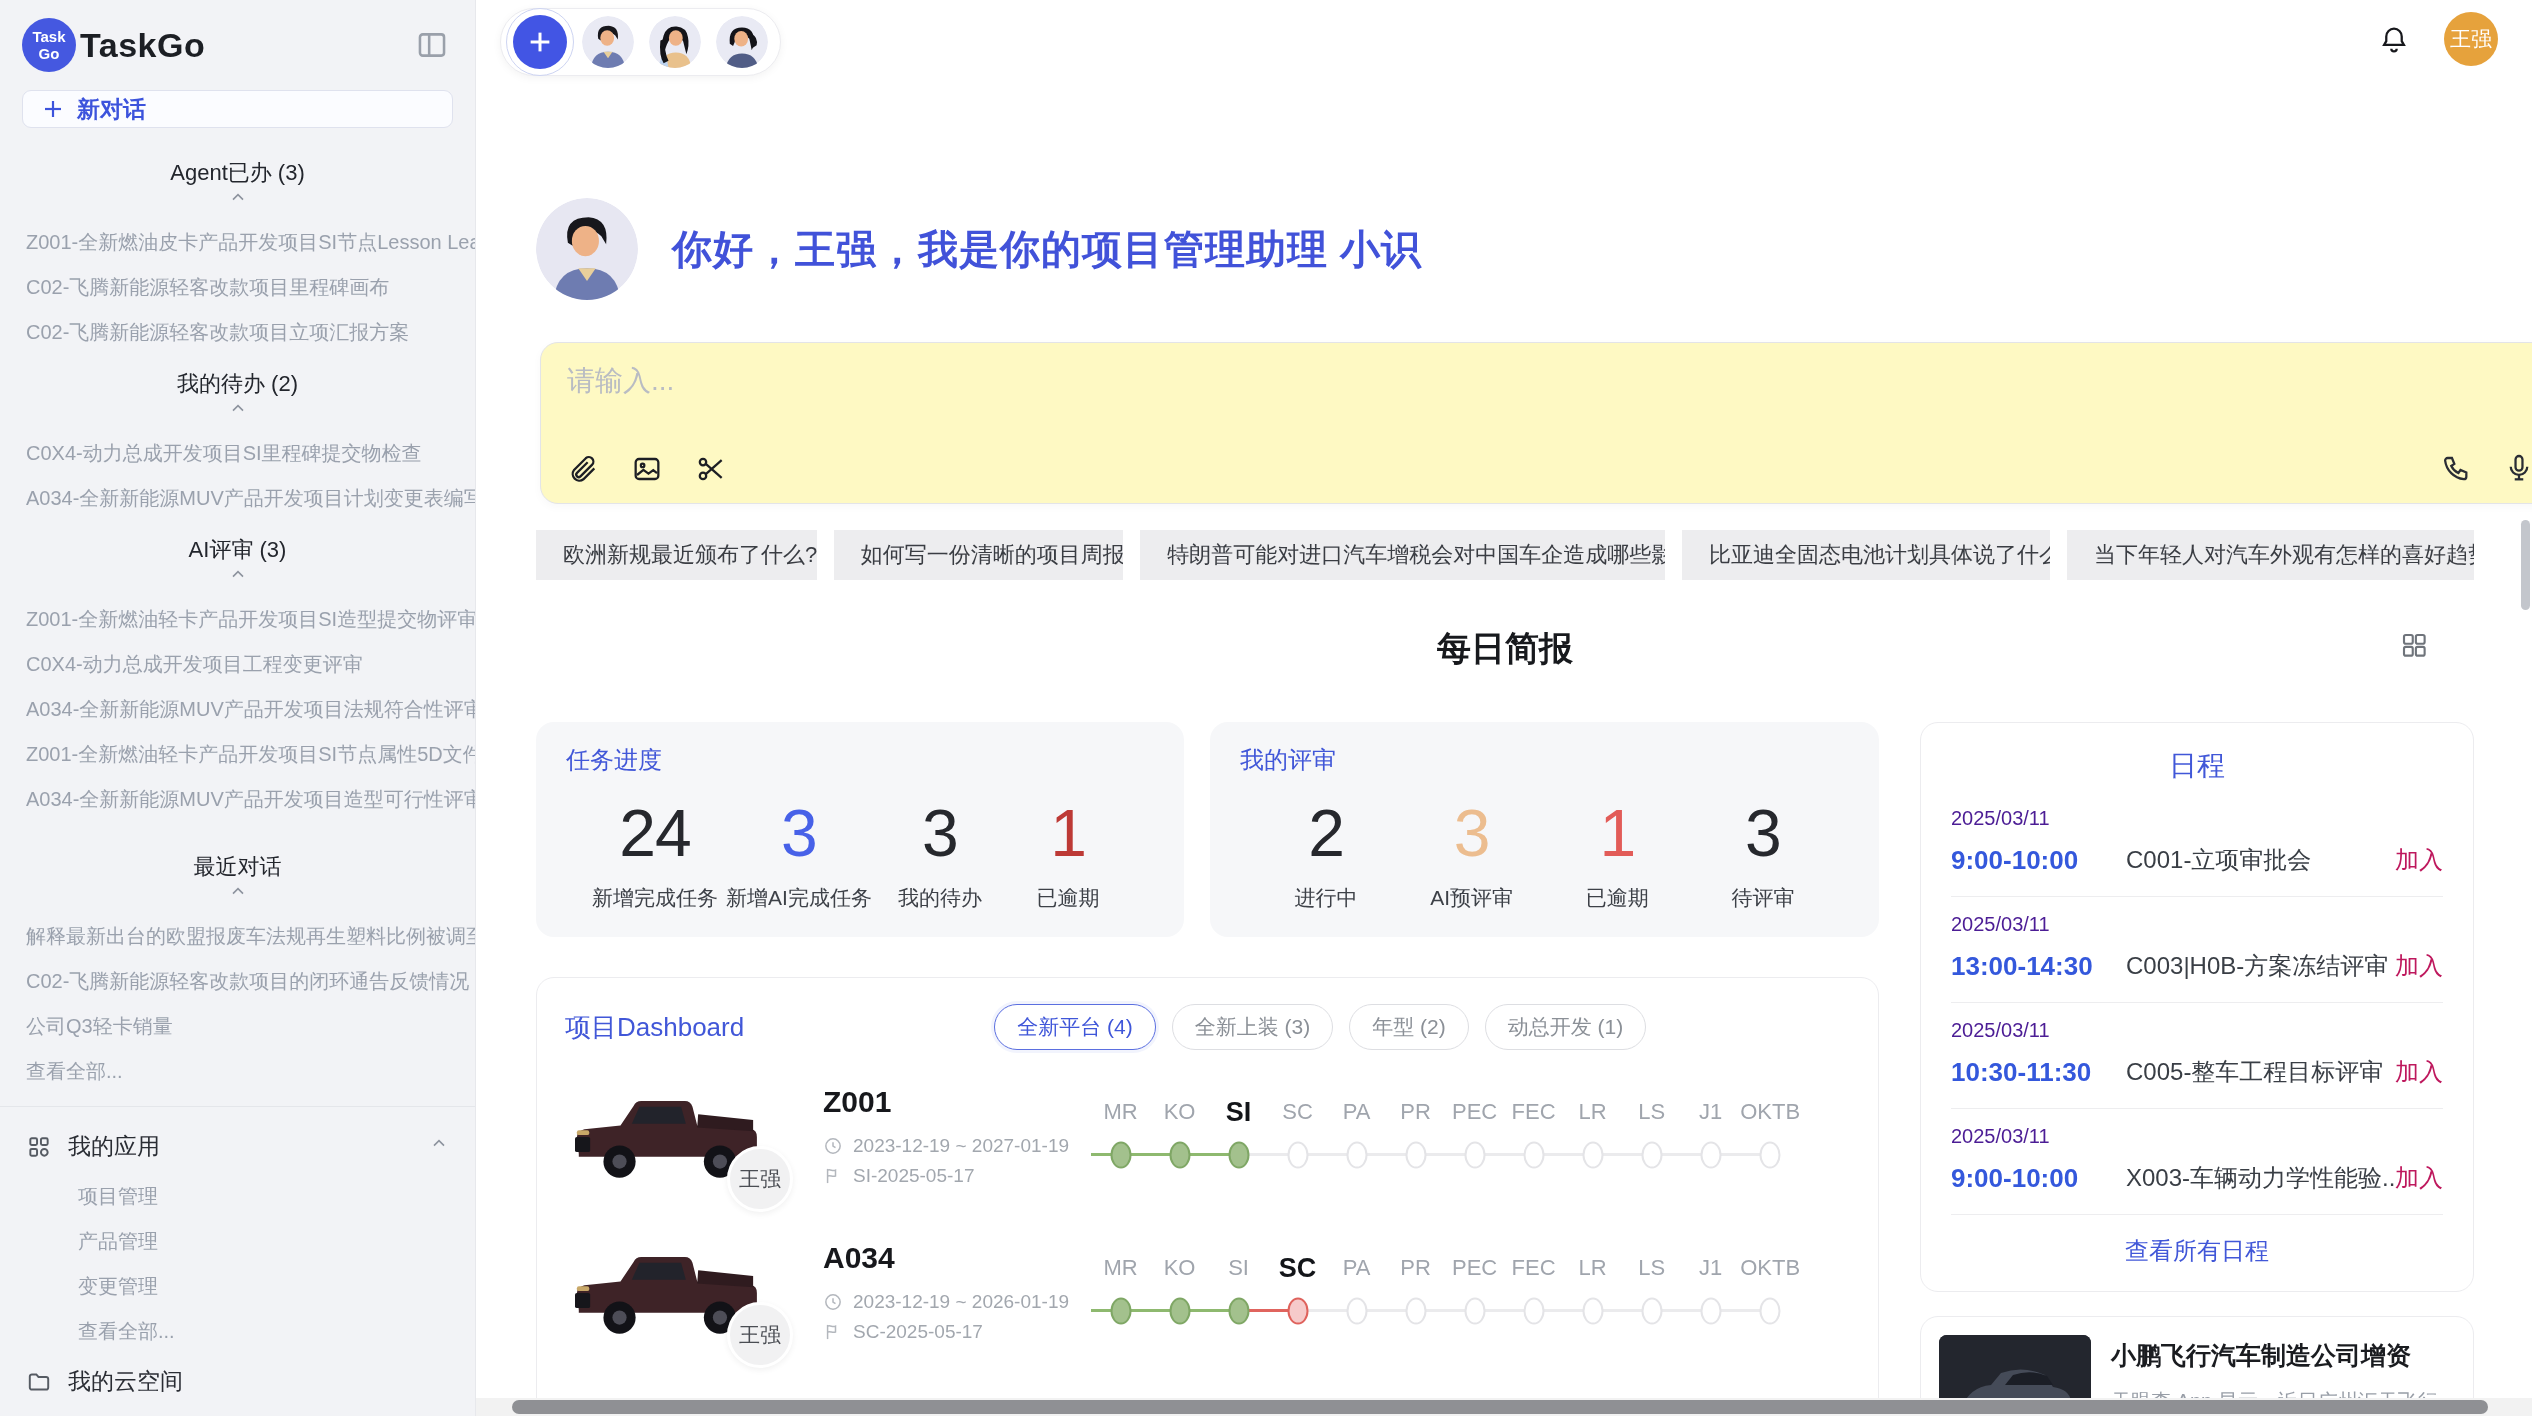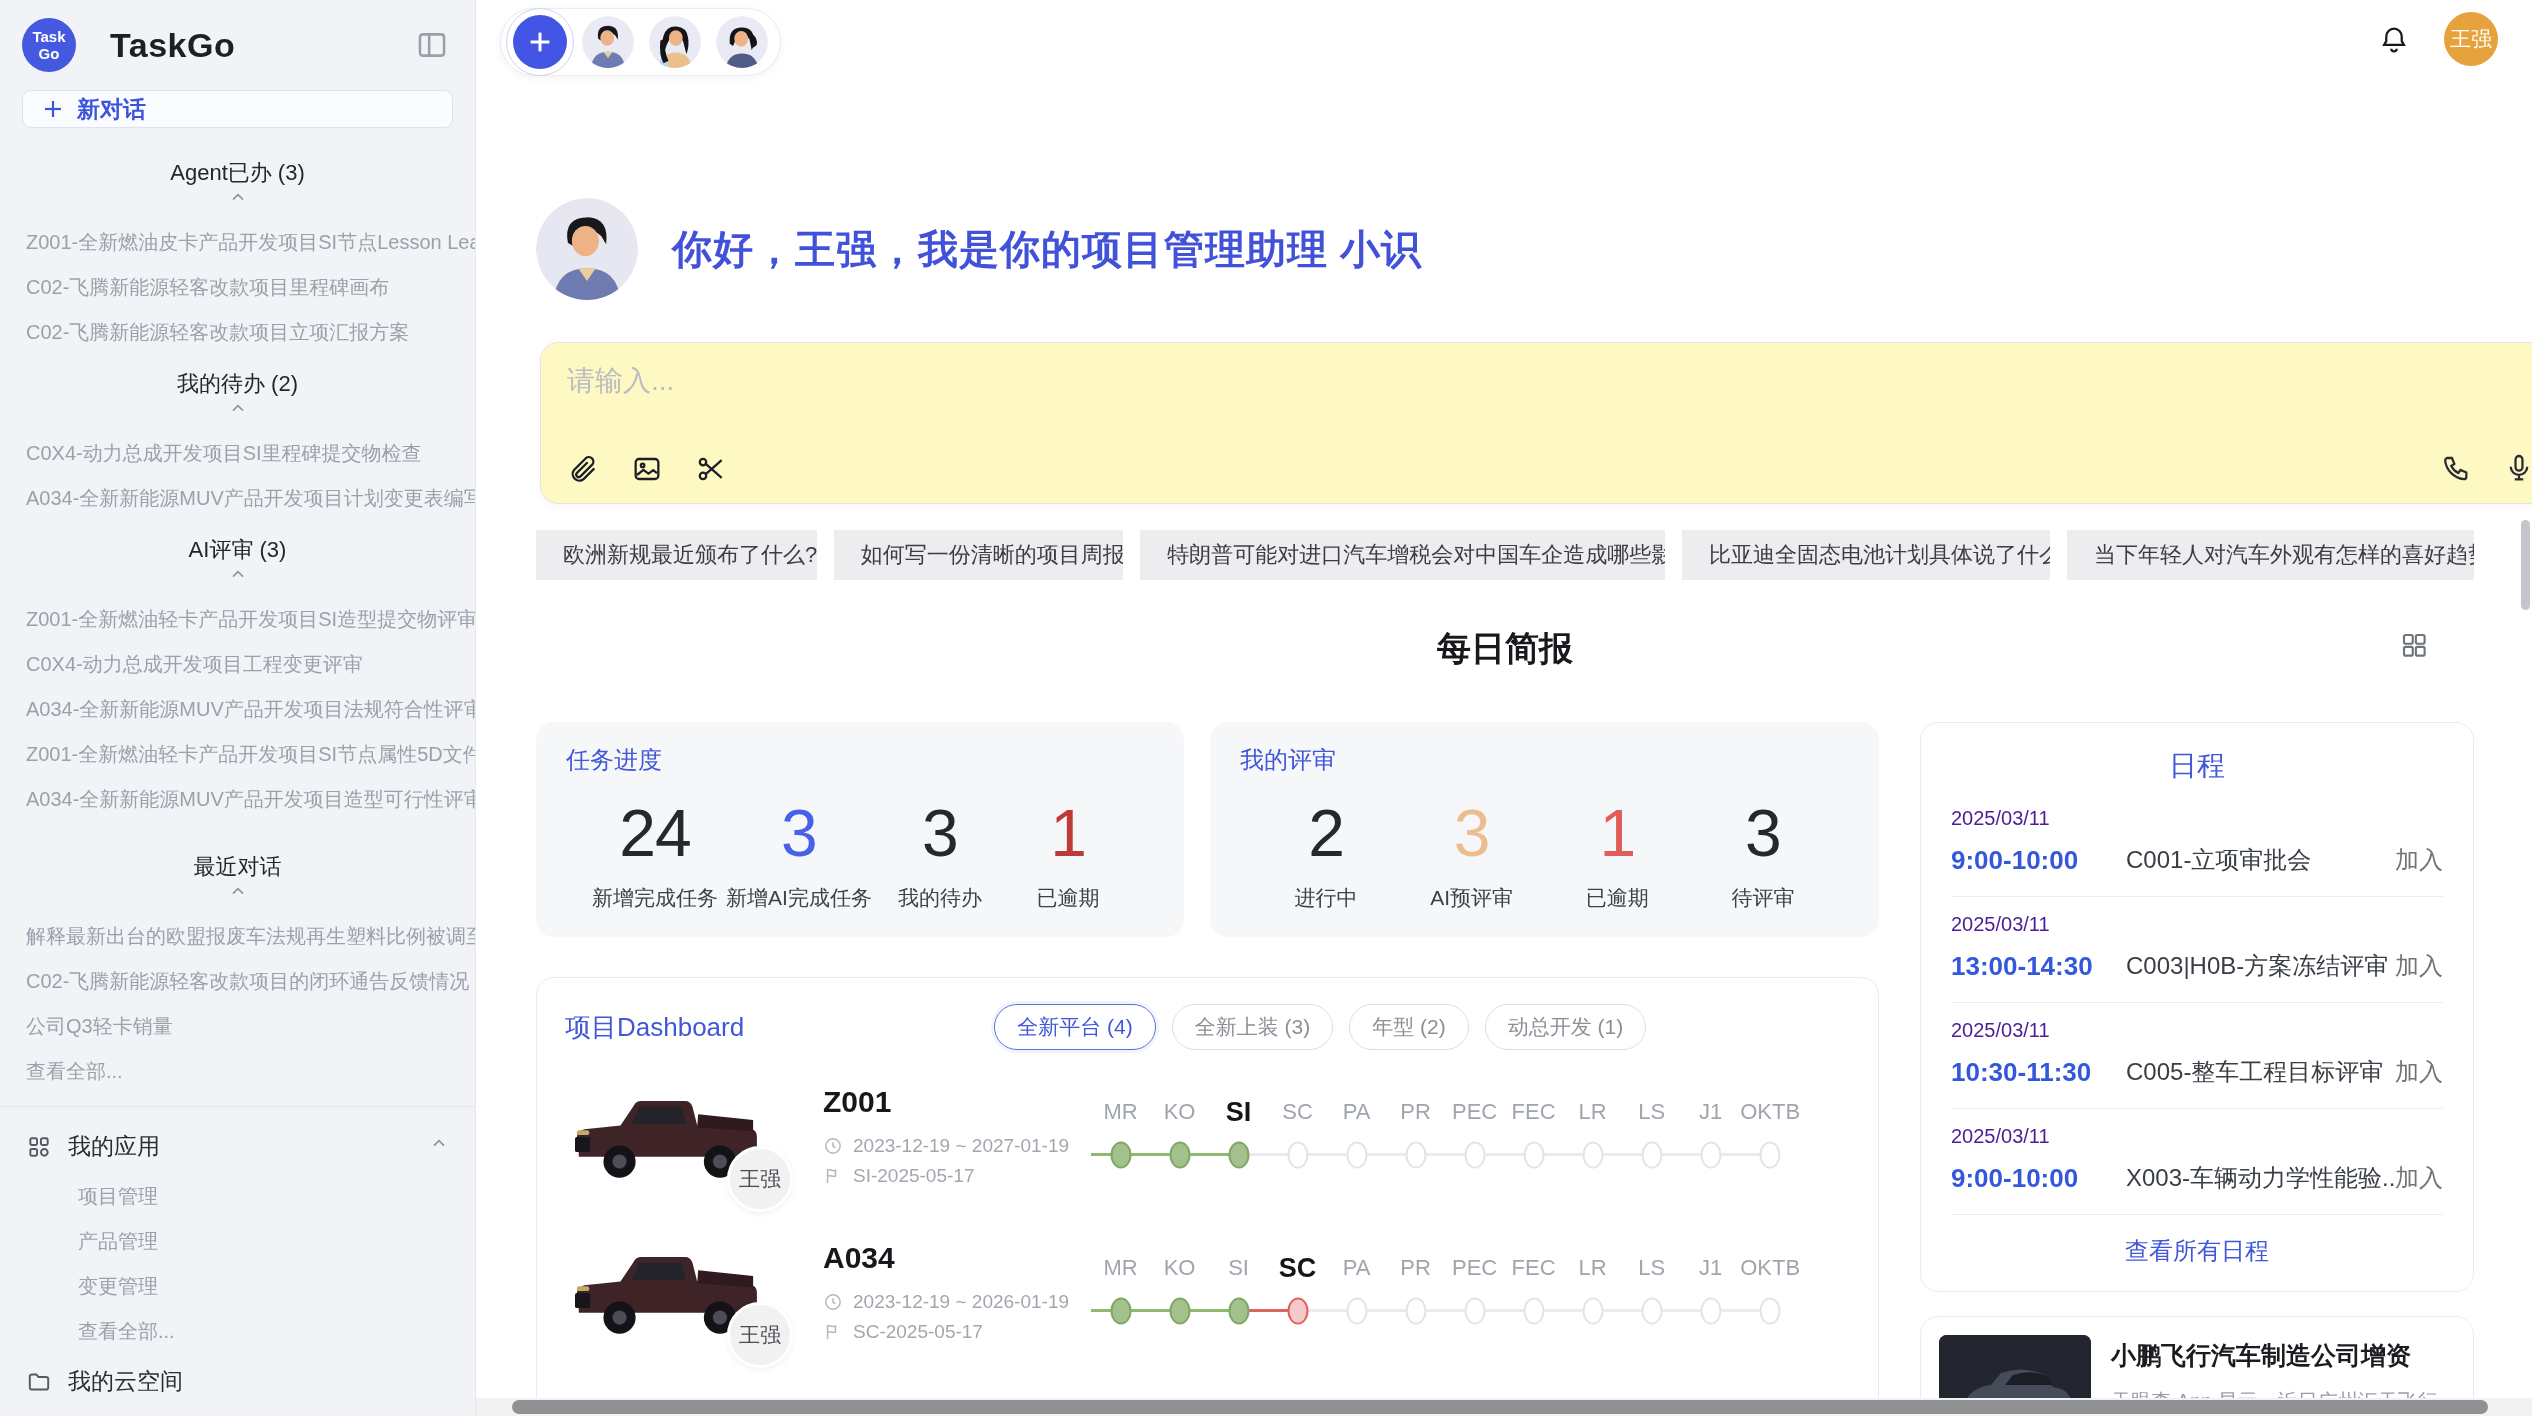--- a/index.html
+++ b/index.html
@@ -7,21 +7,21 @@
   .screen{position:relative;width:2532px;height:1416px;overflow:hidden;background:#fff;
     font-family:"Liberation Sans",sans-serif;color:#222;}
 
   
   .sidebar{position:absolute;left:0;top:0;width:476px;height:1416px;background:#f2f3f6;
     border-right:1px solid #e7e8ec;padding-top:14px;overflow:hidden;}
   .logo-row{display:flex;align-items:center;height:62px;padding:0 22px;position:relative;}
   .logo-badge{width:54px;height:54px;border-radius:50%;background:#4558e0;color:#fff;
     display:flex;flex-direction:column;align-items:center;justify-content:center;
     font-size:15px;line-height:17px;font-weight:600;}
-  .app-title{font-size:34px;font-weight:700;color:#1c1f24;margin-left:34px;letter-spacing:.5px;}
+  .app-title{font-size:34px;font-weight:700;color:#1c1f24;margin-left:4px;letter-spacing:.5px;}
   .panel-toggle{position:absolute;right:26px;top:14px;color:#9aa0aa;cursor:pointer;}
   .new-chat{margin:14px 22px 0;height:38px;background:#fbfcff;border:1px solid #dfe2ee;
     border-radius:9px;display:flex;align-items:center;padding:0 18px;color:#3c53dc;
     font-size:23px;font-weight:600;gap:12px;cursor:pointer;}
   .side-scroll{margin-top:16px;}
   .sec-h{display:flex;align-items:center;justify-content:space-between;
     padding:14px 26px 6px 26px;font-size:22px;color:#23262d;font-weight:500;flex-direction:column;}
   .sec-h .chev{color:#8d939e;}
   .s-item{padding:9px 26px;font-size:20px;color:#9aa1ad;white-space:nowrap;overflow:hidden;cursor:pointer;}
   .divider{height:1px;background:#e4e6ea;margin:12px 0;}
@@ -123,21 +123,21 @@
   .dot-overdue{background:#f6caca;border:2px solid #df625c;}
 
   
   .sched-card{height:570px;background:#fff;border:1.5px solid #ececef;border-radius:18px;padding:24px 30px 0;}
   .sched-title{text-align:center;font-size:28px;color:#4157d8;margin-bottom:6px;}
   .sched-item{padding:16px 0 20px;border-bottom:1px solid #ededef;}
   .sched-date{font-size:20px;color:#4c1d95;margin-bottom:14px;}
   .sched-line{display:flex;align-items:center;}
   .sched-time{width:175px;font-size:26px;font-weight:700;color:#3458dc;flex:0 0 auto;}
   .sched-name{flex:1;font-size:24px;color:#393e45;white-space:nowrap;overflow:hidden;}
-  .sched-join{font-size:24px;color:#737373;cursor:pointer;}
+  .sched-join{font-size:24px;color:#be185d;cursor:pointer;}
   .sched-footer{text-align:center;font-size:24px;color:#4157d8;padding:20px 0;cursor:pointer;}
 
   .news-card{margin-top:24px;height:160px;background:#fff;border:1.5px solid #ececef;border-radius:18px;
     padding:18px;display:flex;gap:20px;}
   .news-img{width:152px;height:112px;border-radius:8px;overflow:hidden;flex:0 0 auto;background:#23262e;}
   .news-img svg{display:block;}
   .news-title{font-size:25px;font-weight:700;color:#1a1c20;margin:4px 0 14px;}
   .news-snippet{font-size:20px;color:#989ea7;line-height:30px;overflow:hidden;}
 
   

